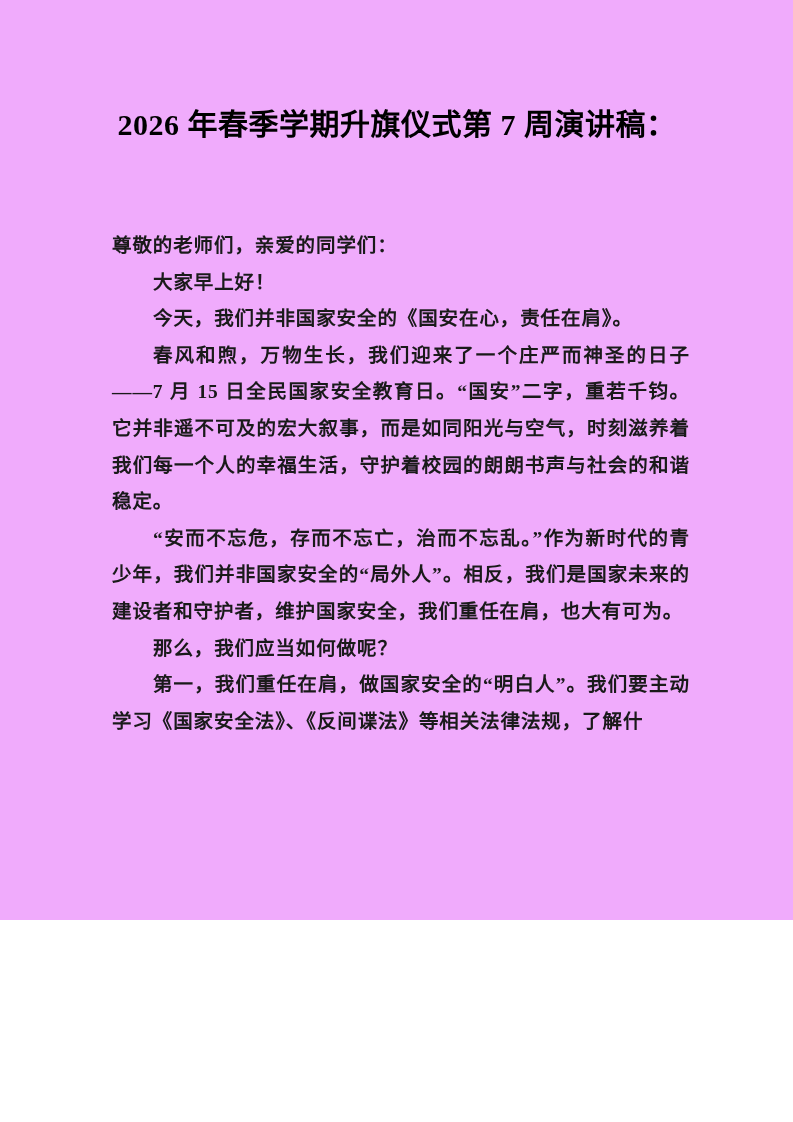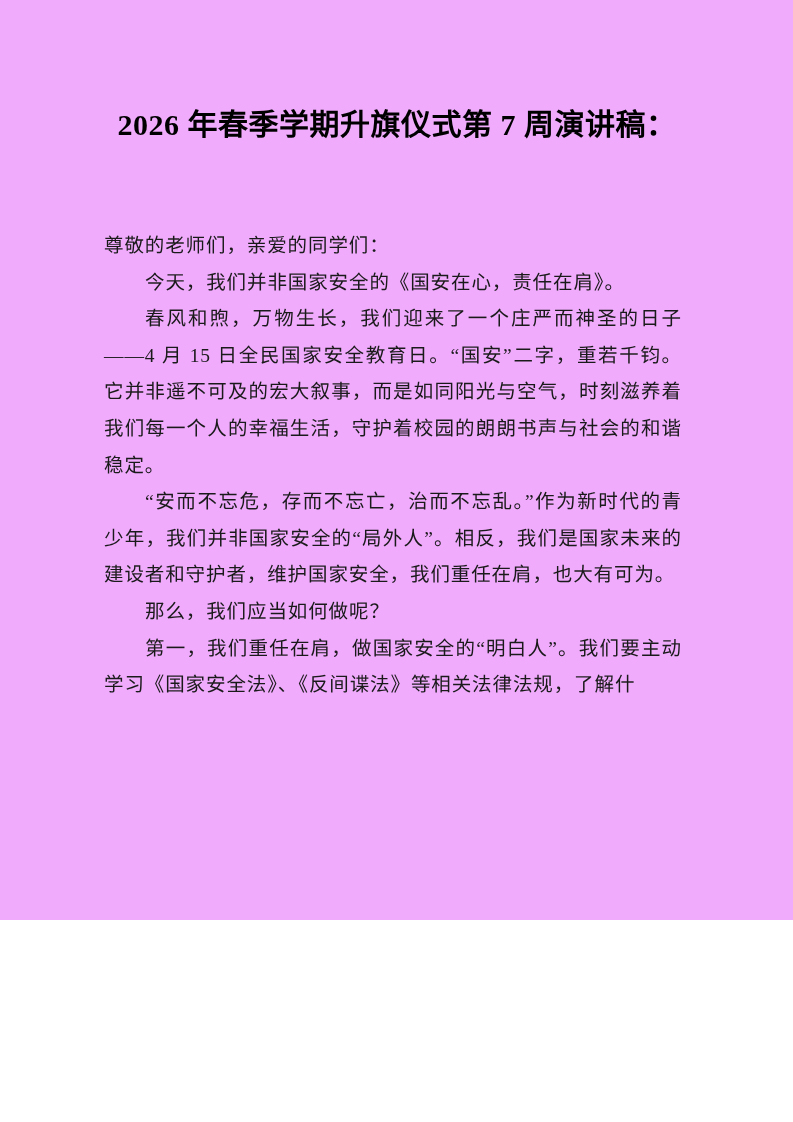--- a/index.html
+++ b/index.html
@@ -32,23 +32,24 @@
     color: #000000;
     letter-spacing: 0.5px;
   }
 
   .doc-title .title-line {
     display: block;
   }
 
   .body-block {
     position: absolute;
-    left: 104px;
+    left: 112px;
     top: 228px;
     width: 578px;
+    font-weight: bold;
   }
 
   .para {
     font-family: "Liberation Serif", "DejaVu Serif", serif;
     font-size: 19.5px;
     line-height: 36.6px;
     color: #1a1a1a;
     margin: 0;
     text-align: justify;
     text-justify: inter-ideograph;
@@ -80,22 +81,23 @@
 <body>
 
 <div class="page">
 
   <div class="doc-title">
     <span class="title-line">2026 年春季学期升旗仪式第 7 周演讲稿：</span>
   </div>
 
   <div class="body-block">
     <p class="para no-indent">尊敬的老师们，亲爱的同学们：</p>
+    <p class="para indent">大家早上好！</p>
     <p class="para indent">今天，我们并非国家安全的《国安在心，责任在肩》。</p>
-    <p class="para indent">春风和煦，万物生长，我们迎来了一个庄严而神圣的日子——4 月 15 日全民国家安全教育日。“国安”二字，重若千钧。它并非遥不可及的宏大叙事，而是如同阳光与空气，时刻滋养着我们每一个人的幸福生活，守护着校园的朗朗书声与社会的和谐稳定。</p>
+    <p class="para indent">春风和煦，万物生长，我们迎来了一个庄严而神圣的日子——7 月 15 日全民国家安全教育日。“国安”二字，重若千钧。它并非遥不可及的宏大叙事，而是如同阳光与空气，时刻滋养着我们每一个人的幸福生活，守护着校园的朗朗书声与社会的和谐稳定。</p>
     <p class="para indent">“安而不忘危，存而不忘亡，治而不忘乱。”作为新时代的青少年，我们并非国家安全的“局外人”。相反，我们是国家未来的建设者和守护者，维护国家安全，我们重任在肩，也大有可为。</p>
     <p class="para indent">那么，我们应当如何做呢？</p>
     <p class="para indent">第一，我们重任在肩，做国家安全的“明白人”。我们要主动学习《国家安全法》、《反间谍法》等相关法律法规，了解什</p>
   </div>
 
   <div class="page-footer">— 1 —</div>
 
 </div>
 
 </body></html>

